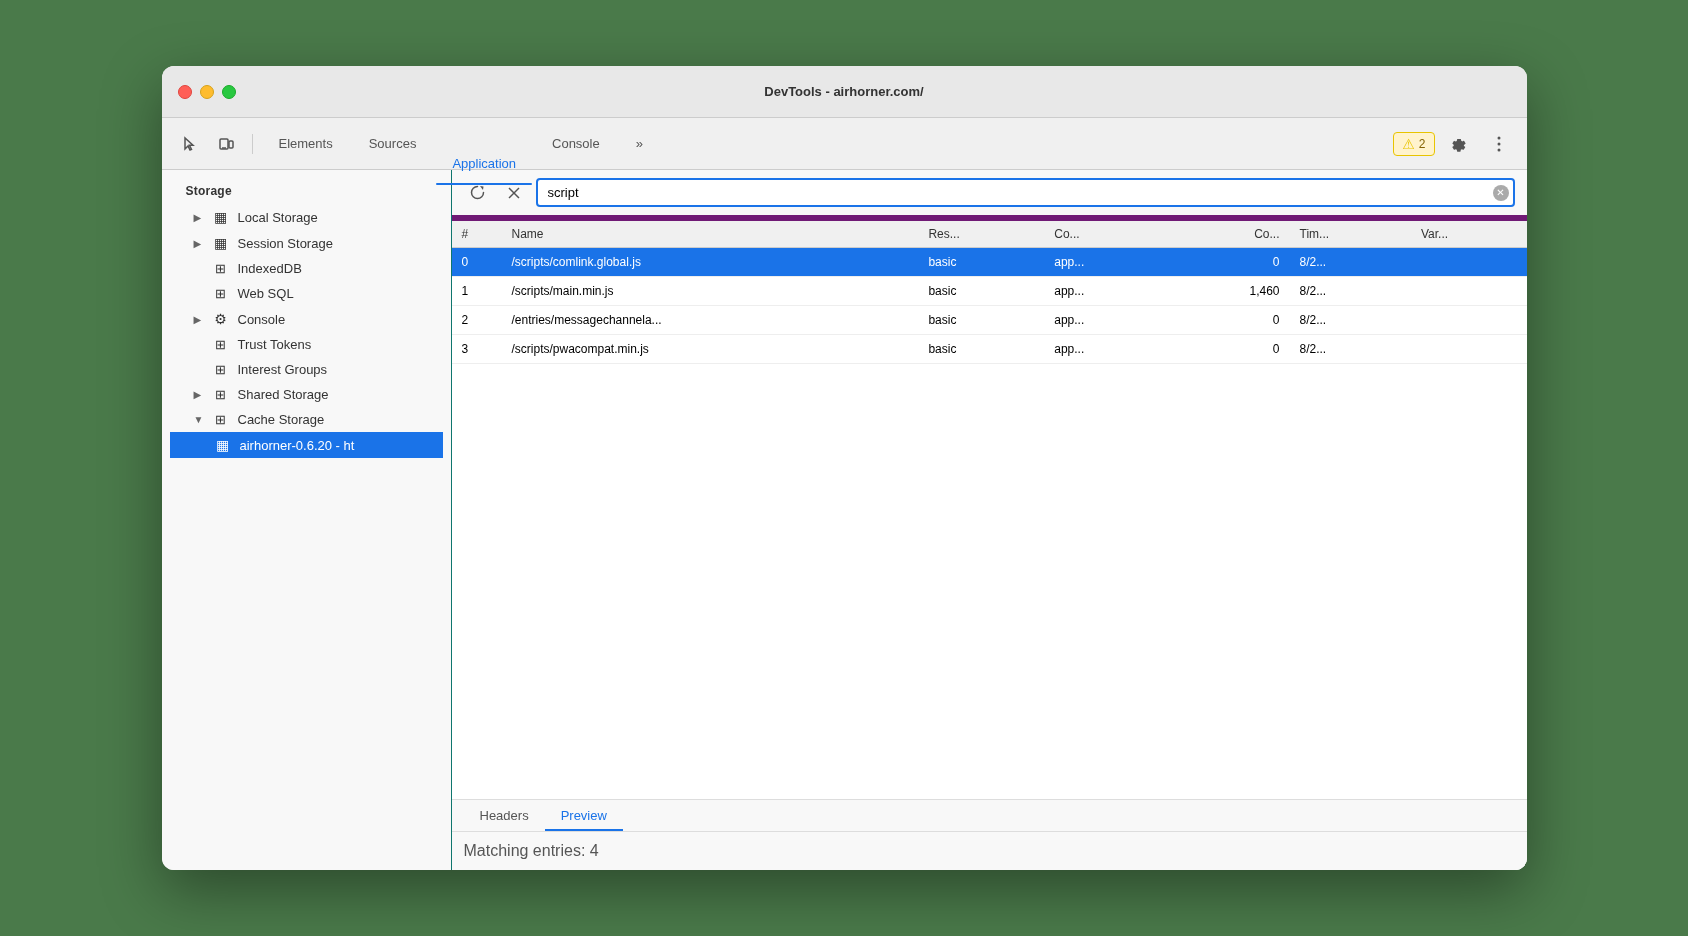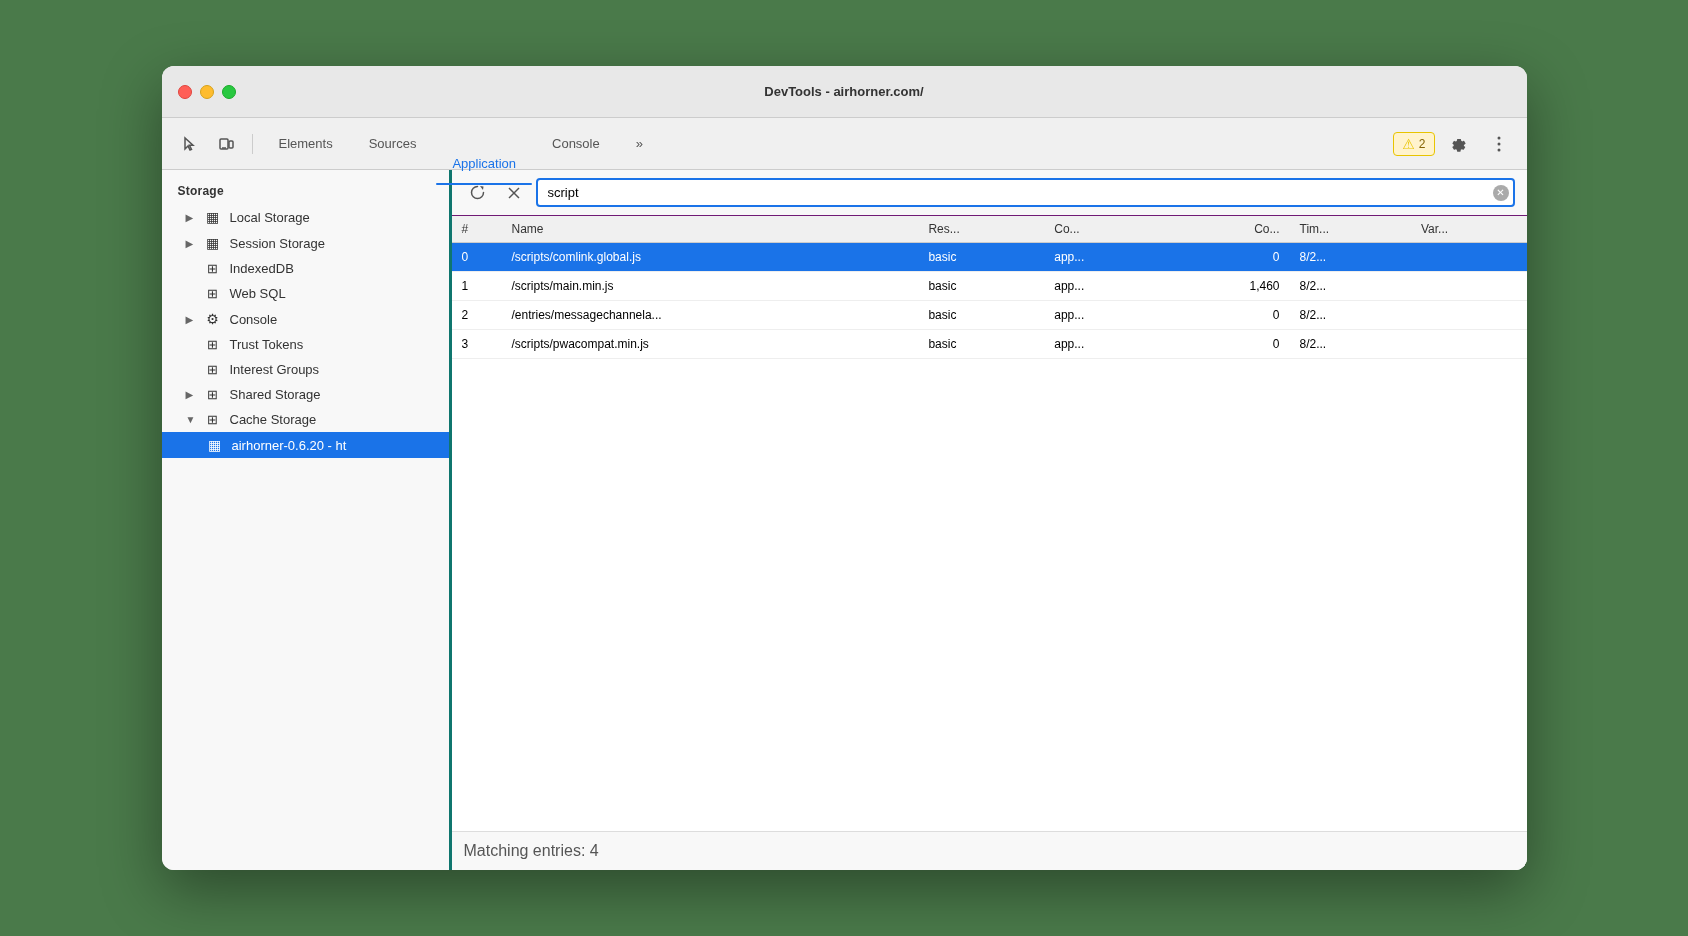--- a/index.html
+++ b/index.html
@@ -125,23 +125,23 @@
     .warning-icon { color: #e8c400; font-size: 14px; }
     
     .main {
       display: flex;
       height: 700px;
     }
     
     .sidebar {
       width: 290px;
       background: #f8f8f8;
-      border-right: 3px solid #0f766e;
+      border-right: 1px solid #0f766e;
       overflow-y: auto;
-      padding: 8px 0;
+      padding: 8px 8px;
       flex-shrink: 0;
     }
     .sidebar-section-header {
       padding: 6px 16px;
       font-size: 12px;
       font-weight: 600;
       color: #333;
       letter-spacing: 0.02em;
     }
     .sidebar-item {
@@ -172,21 +172,21 @@
       display: flex;
       flex-direction: column;
       background: white;
       overflow: hidden;
     }
     
     .filter-bar {
       display: flex;
       align-items: center;
       padding: 8px 12px;
-      border-bottom: 1px solid #701a75;
+      border-bottom: 6px solid #701a75;
       gap: 8px;
       background: #f8f8f8;
     }
     .filter-btn {
       width: 28px;
       height: 28px;
       border: none;
       background: transparent;
       cursor: pointer;
       display: flex;
@@ -487,19 +487,23 @@
               <td>app...</td>
               <td style="text-align:right">0</td>
               <td>8/2...</td>
               <td></td>
             </tr>
           </tbody>
         </table>
       </div>
 
       <div class="bottom-tabs">
+        <div class="bottom-tab-bar">
+          <button class="bottom-tab">Headers</button>
+          <button class="bottom-tab active">Preview</button>
+        </div>
         <div class="bottom-content">
           <span>Matching entries: 4</span>
         </div>
       </div>
     </div>
   </div>
 </div>
 
 </body></html>

